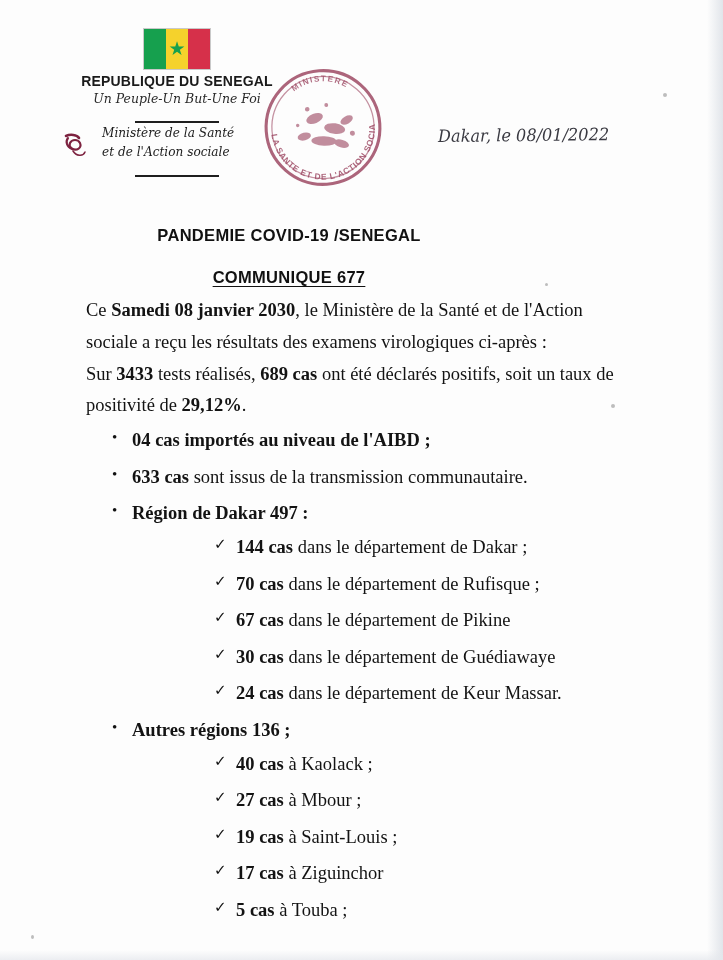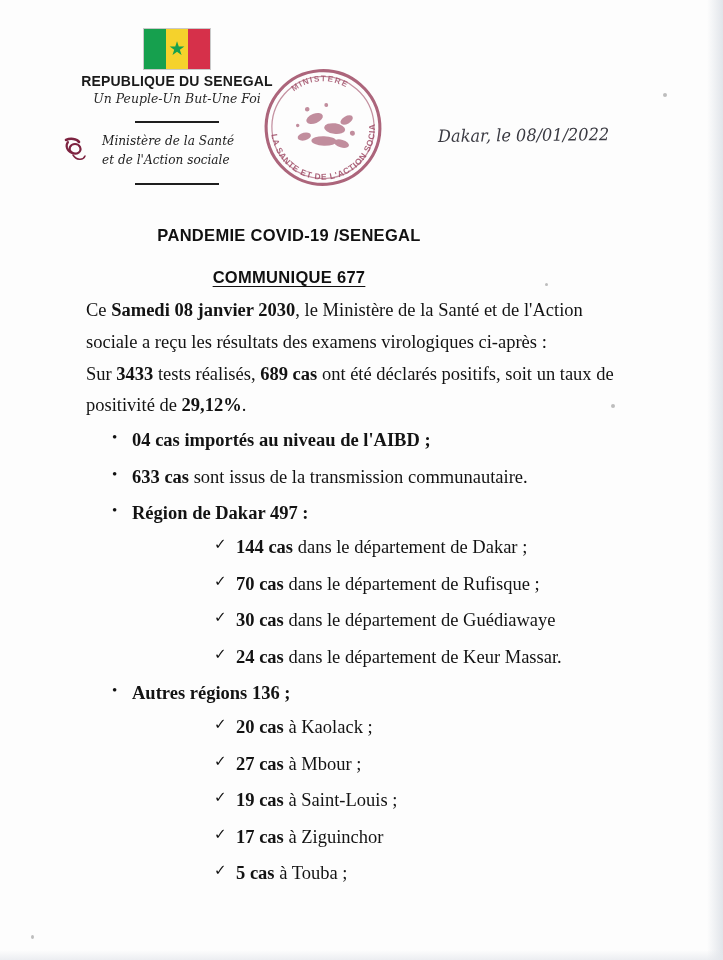--- a/index.html
+++ b/index.html
@@ -87,23 +87,23 @@
     width: 84px;
     height: 2px;
     background: #1e1e1e;
     margin: 0 auto;
   }
   .rule-top { margin-top: 15px; }
   .rule-bottom { margin-top: 13px; }
 
   .ministry-row {
     display: flex;
-    align-items: center;
+    align-items: flex-end;
     justify-content: flex-start;
-    margin-top: 8px;
+    margin-top: 0;
     padding-left: 2px;
   }
   .ministry-logo {
     width: 34px;
     height: 30px;
     flex: 0 0 auto;
     margin-right: 4px;
     margin-top: 1px;
   }
   .ministry-text {
@@ -312,29 +312,30 @@
 
       <li><span class="b">04 cas importés au niveau de l'AIBD ;</span><span></span></li>
 
       <li><span class="b">633 cas</span><span> sont issus de la transmission communautaire.</span></li>
 
       <li class="nested-wrap">
         <span class="grp-head">Région de Dakar 497 :</span>
         <ul class="lvl2">
           <li><span class="b">144 cas</span><span> dans le département de Dakar ;</span></li>
           <li><span class="b">70 cas</span><span> dans le département de Rufisque ;</span></li>
+          <li><span class="b">67 cas</span><span> dans le département de Pikine</span></li>
           <li><span class="b">30 cas</span><span> dans le département de Guédiawaye</span></li>
           <li><span class="b">24 cas</span><span> dans le département de Keur Massar.</span></li>
         </ul>
       </li>
 
       <li class="nested-wrap">
         <span class="grp-head">Autres régions 136 ;</span>
         <ul class="lvl2">
-          <li><span class="b">20 cas</span><span> à Kaolack ;</span></li>
+          <li><span class="b">40 cas</span><span> à Kaolack ;</span></li>
           <li><span class="b">27 cas</span><span> à Mbour ;</span></li>
           <li><span class="b">19 cas</span><span> à Saint-Louis ;</span></li>
           <li><span class="b">17 cas</span><span> à Ziguinchor</span></li>
           <li><span class="b">5 cas</span><span> à Touba ;</span></li>
 
         </ul>
       </li>
 
     </ul>
   </div>

